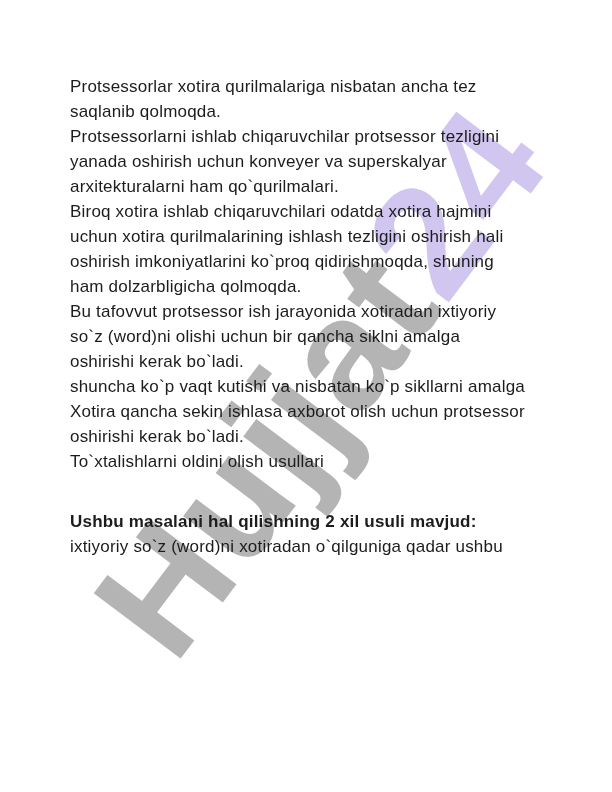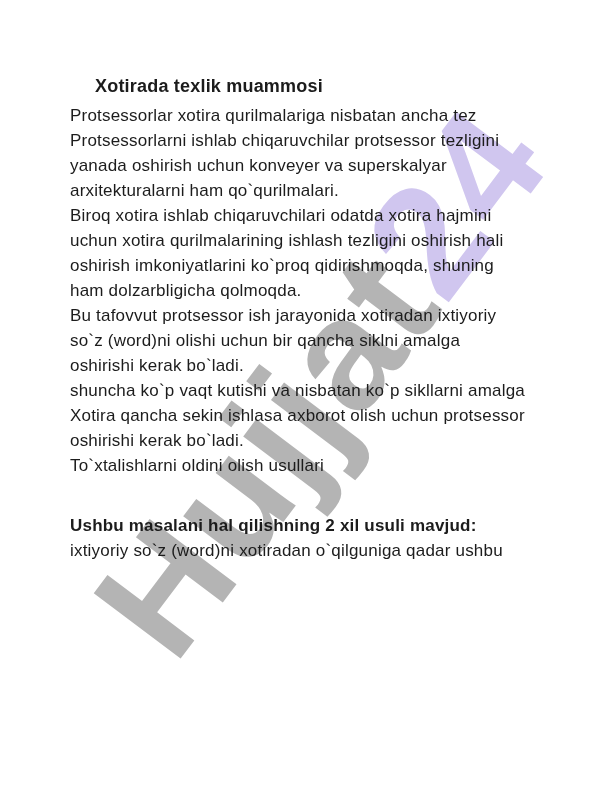--- a/index.html
+++ b/index.html
@@ -62,23 +62,23 @@
     cursor: pointer;
   }
 </style>
 </head>
 <body>
 
 <div class="watermark" aria-hidden="true"><span class="wm-gray">Hujjat</span><span class="wm-purple">24</span></div>
 
 <div class="content">
 
-  <h1 class="title">Xotirada texlik muammosi</h1>
 
   <div class="line">Protsessorlar xotira qurilmalariga nisbatan ancha tez</div>
+  <div class="line">saqlanib qolmoqda.</div>
   <div class="line">Protsessorlarni ishlab chiqaruvchilar protsessor tezligini</div>
   <div class="line">yanada oshirish uchun konveyer va superskalyar</div>
   <div class="line">arxitekturalarni ham qo`qurilmalari.</div>
   <div class="line">Biroq xotira ishlab chiqaruvchilari odatda xotira hajmini</div>
   <div class="line">uchun xotira qurilmalarining ishlash tezligini oshirish hali</div>
   <div class="line">oshirish imkoniyatlarini ko`proq qidirishmoqda, shuning</div>
   <div class="line">ham dolzarbligicha qolmoqda.</div>
   <div class="line">Bu tafovvut protsessor ish jarayonida xotiradan ixtiyoriy</div>
   <div class="line">so`z (word)ni olishi uchun bir qancha siklni amalga</div>
   <div class="line">oshirishi kerak bo`ladi.</div>

